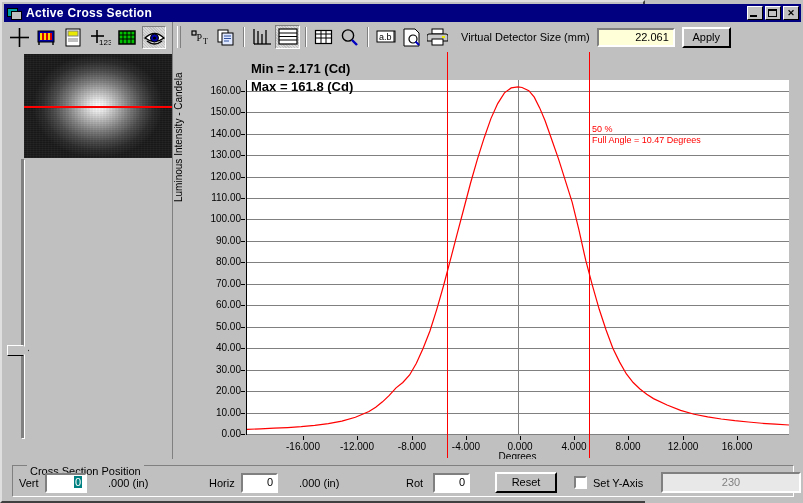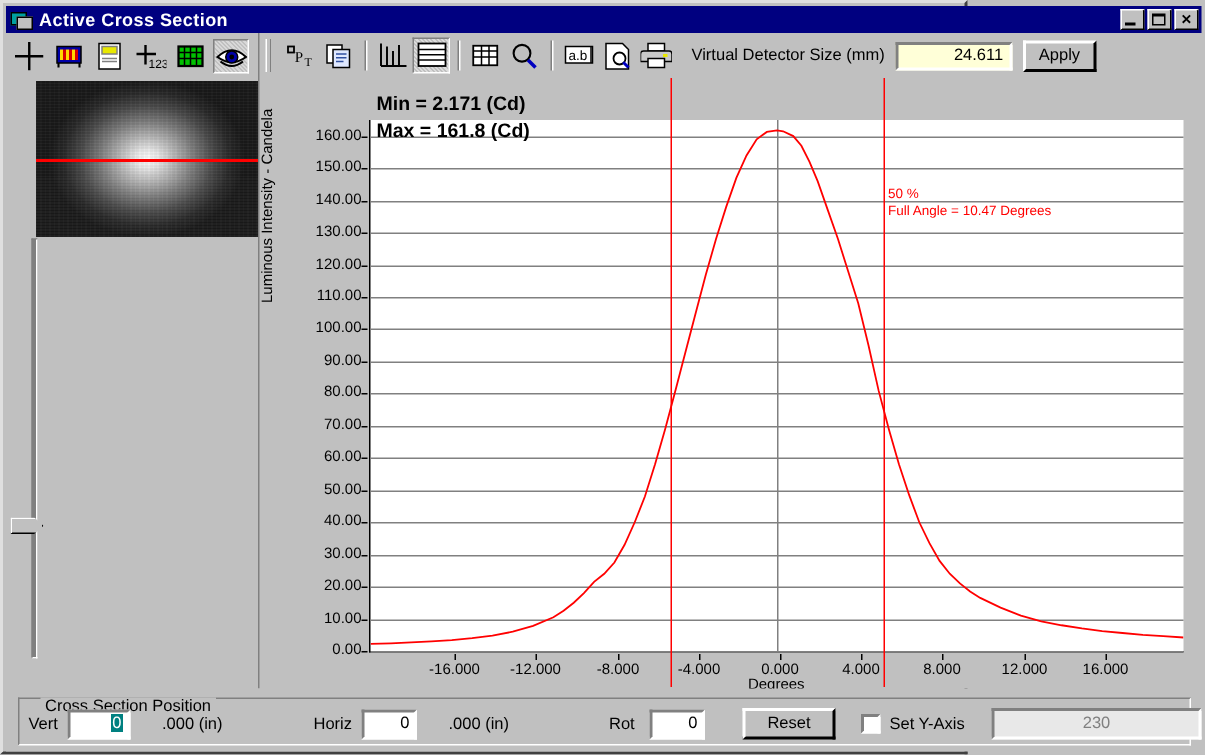--- a/index.html
+++ b/index.html
@@ -301,21 +301,21 @@
       <span class="rtool">
         <svg width="21" height="18" viewBox="0 0 21 18">
           <rect x="5" y="1" width="11" height="5" fill="#fff" stroke="#000"></rect>
           <path d="M2 6 h17 a2 2 0 0 1 2 2 v5 h-21 v-5 a2 2 0 0 1 2 -2 z" fill="#c8c8c8" stroke="#000"></path>
           <rect x="5" y="11" width="11" height="6" fill="#fff" stroke="#000"></rect>
           <rect x="15" y="8" width="3" height="2" fill="#e8e800"></rect>
         </svg>
       </span>
 
       <span class="vd-label">Virtual Detector Size (mm)</span>
-      <span class="vd-input">24.611</span>
+      <span class="vd-input">22.061</span>
       <span class="apply-btn">Apply</span>
     </div>
 
     <div class="chart-area">
       <div class="ylabel">Luminous Intensity - Candela</div>
       <div class="yticks" id="yticks">
           <div class="ytick" style="top: 377px;">0.00</div>
           <div class="ytick" style="top: 356px;">10.00</div>
           <div class="ytick" style="top: 334px;">20.00</div>
           <div class="ytick" style="top: 313px;">30.00</div>

